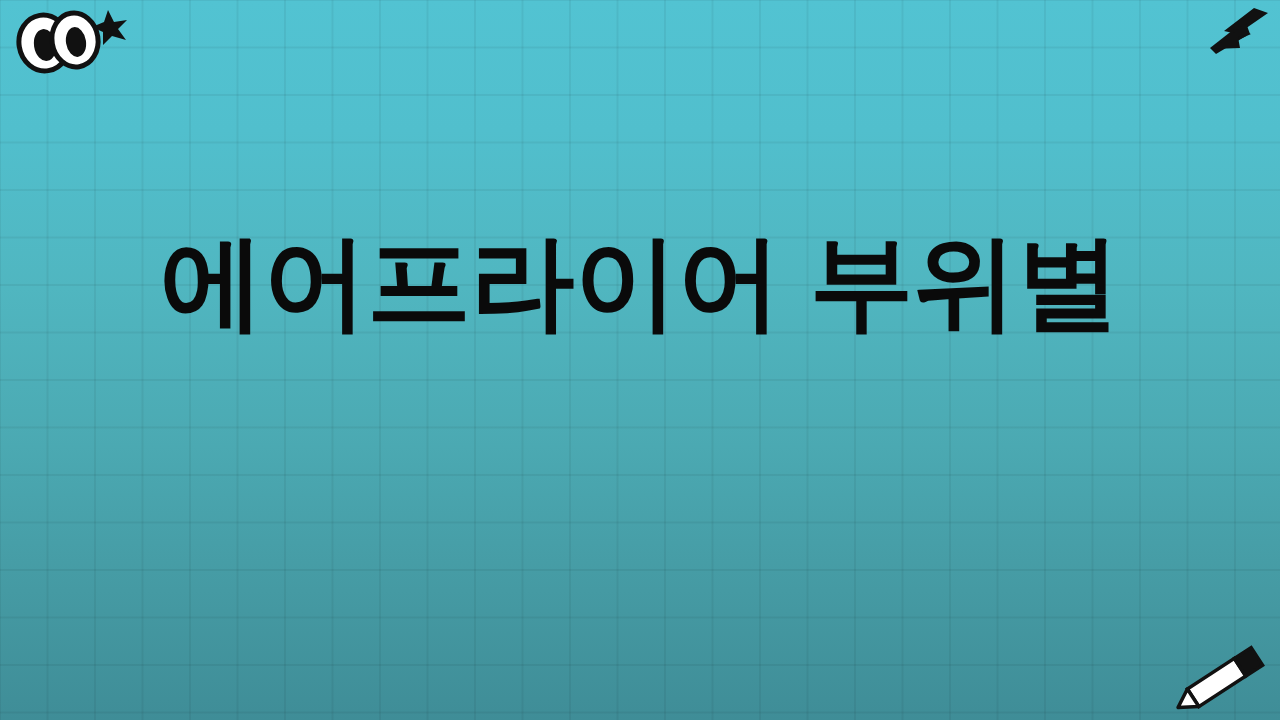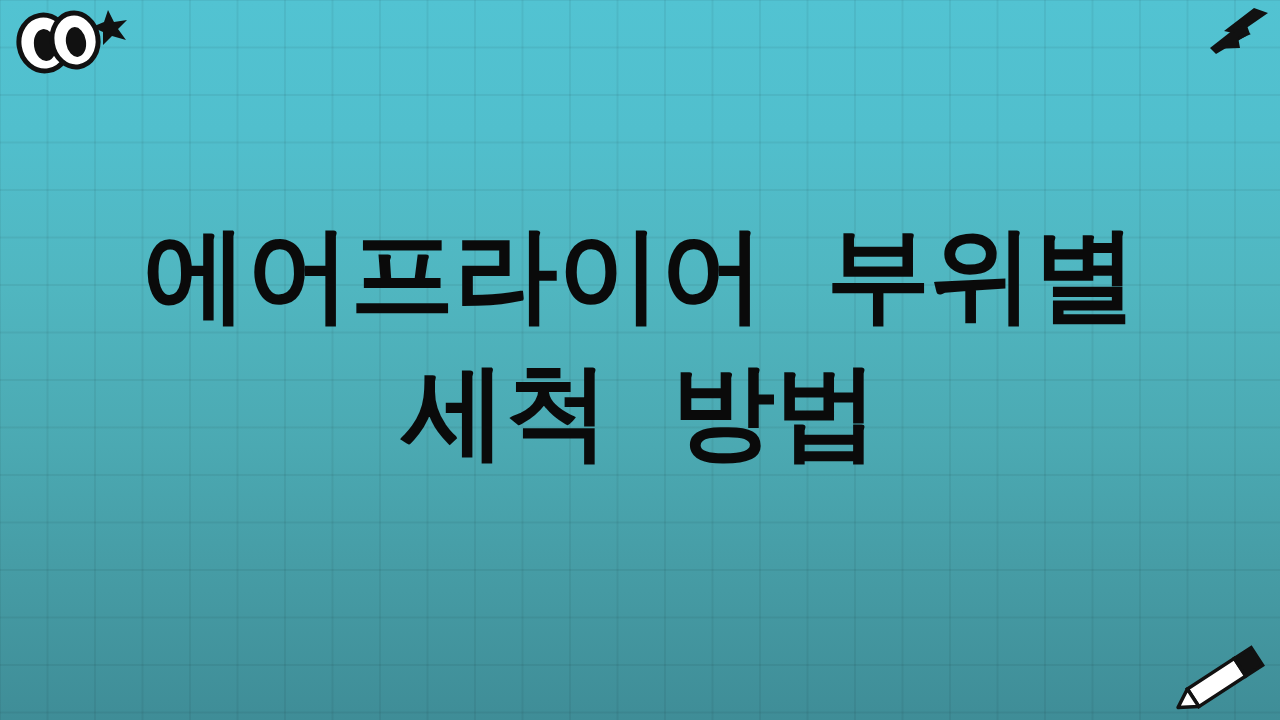--- a/index.html
+++ b/index.html
@@ -64,21 +64,20 @@
     font-size: 104px;
     line-height: 1.32;
     letter-spacing: -0.5px;
     padding: 0 40px;
     box-sizing: border-box;
     -webkit-font-smoothing: antialiased;
   }
   #headline .line {
     display: block;
     white-space: nowrap;
-    font-family: Liberation Mono, monospace;
   }
 </style>
 </head>
 <body>
 
 <div id="canvas">
 
   <div id="grid"></div>
 
   <div class="doodle" id="eyes-doodle">
@@ -113,16 +112,15 @@
 
         <path d="M22 27 L4 37.5 L22 48 Z" fill="#ffffff" stroke="#111111" stroke-width="3.5" stroke-linejoin="round"></path>
 
         <rect x="78" y="27" width="20" height="21" fill="#111111" stroke="#111111" stroke-width="3.5"></rect>
       </g>
     </svg>
   </div>
 
   <div id="headline">
     <span class="line">에어프라이어 부위별</span>
-    <span class="line">세척 방법</span>
   </div>
 
 </div>
 
 </body></html>

